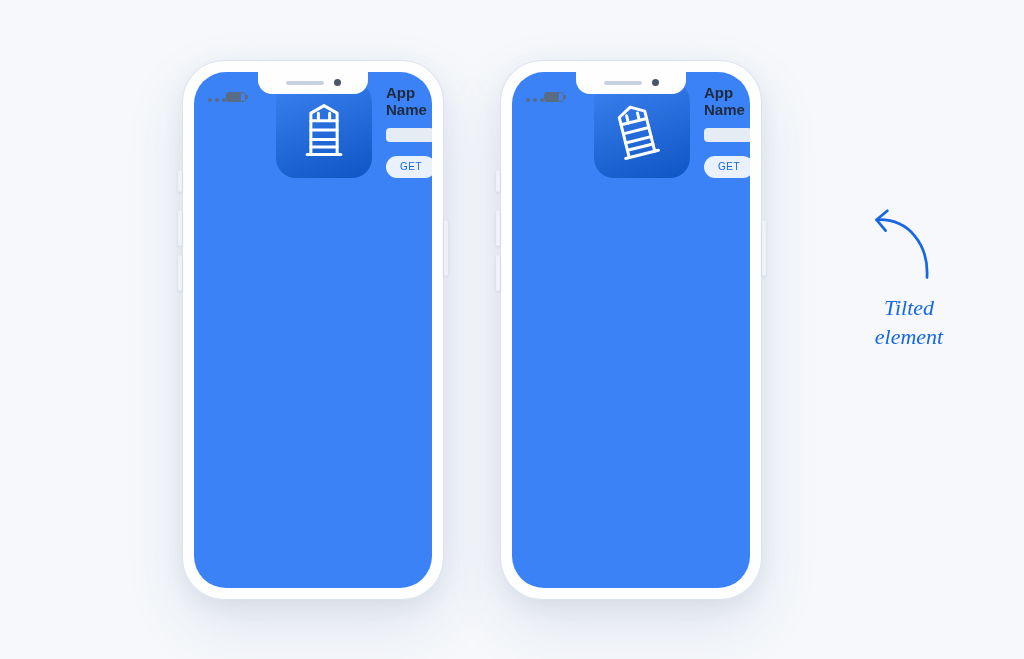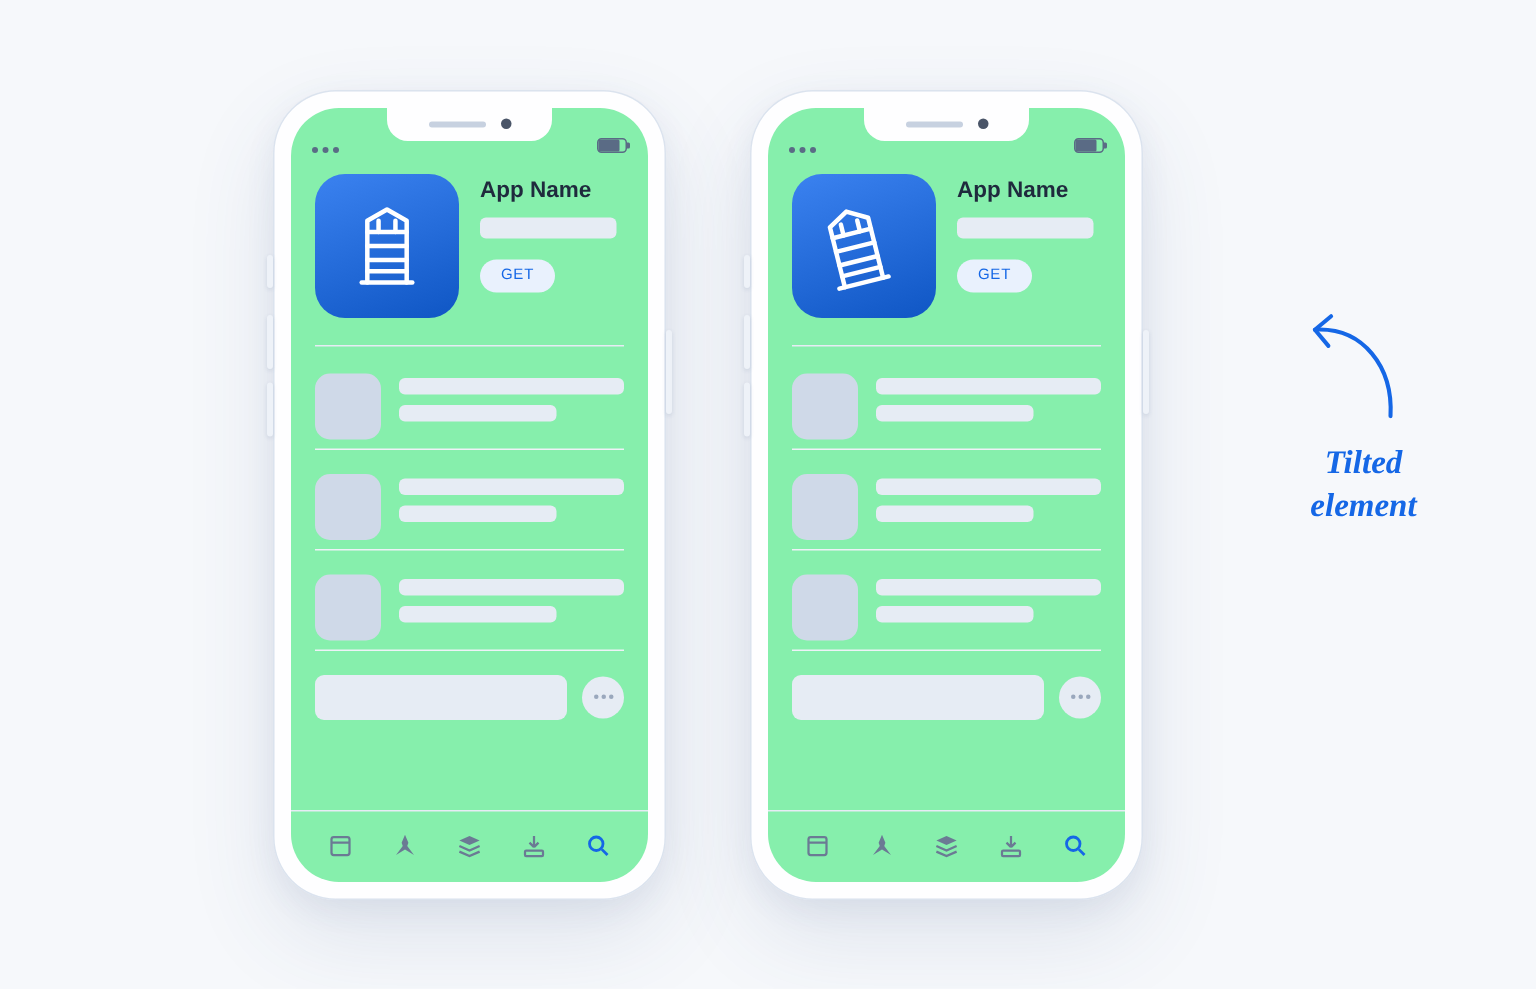--- a/index.html
+++ b/index.html
@@ -37,26 +37,25 @@
   border-radius: 3px;
   box-shadow: 0 1px 3px rgba(60,86,134,0.15);
 }
 .side-button.mute { left: -4px; top: 110px; width: 4px; height: 22px; }
 .side-button.vol1 { left: -4px; top: 150px; width: 4px; height: 36px; }
 .side-button.vol2 { left: -4px; top: 195px; width: 4px; height: 36px; }
 .side-button.power { right: -4px; top: 160px; width: 4px; height: 56px; }
 .screen {
   width: 100%;
   height: 100%;
-  background: #86efac;
+  background: #3b82f6;
   border-radius: 32px;
   overflow: hidden;
   position: relative;
   display: flex;
-  flex-direction: column;
 }
 .notch {
   position: absolute;
   top: 0;
   left: 50%;
   transform: translateX(-50%);
   width: 110px;
   height: 22px;
   background: #fefeff;
   border-radius: 0 0 14px 14px;
@@ -161,21 +160,21 @@
   position: absolute;
   right: 70px;
   top: 200px;
   display: flex;
   flex-direction: column;
   align-items: center;
 }
 .annotation svg.arrow { width: 90px; height: 90px; }
 .annotation-text {
   font-family: "Segoe Script", "Bradley Hand", cursive;
-  font-weight: 700;
+  font-weight: 400;
   font-style: italic;
   color: #1567e6;
   font-size: 22px;
   text-align: center;
   line-height: 1.3;
   margin-top: 4px;
 }
 </style>
 </head>
 <body>

